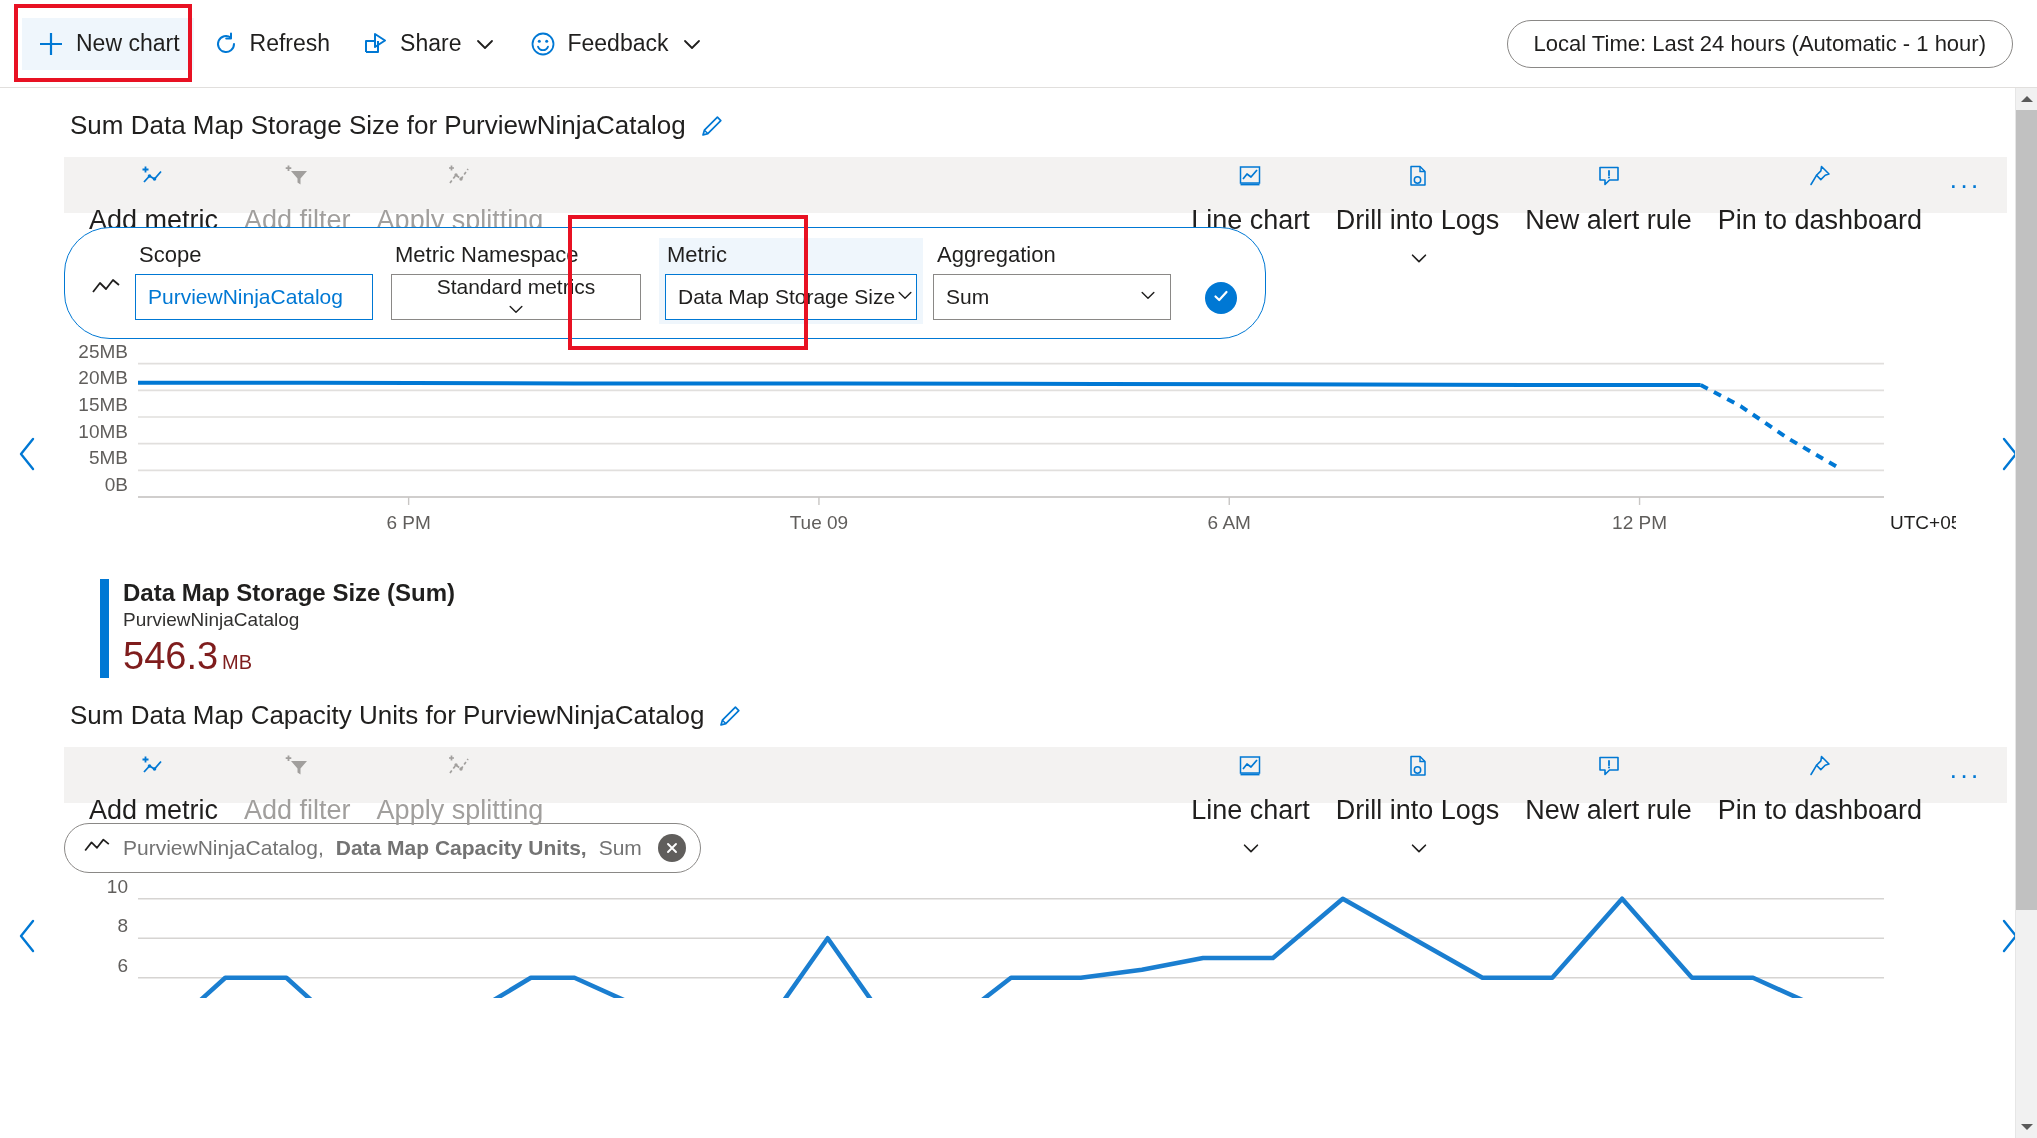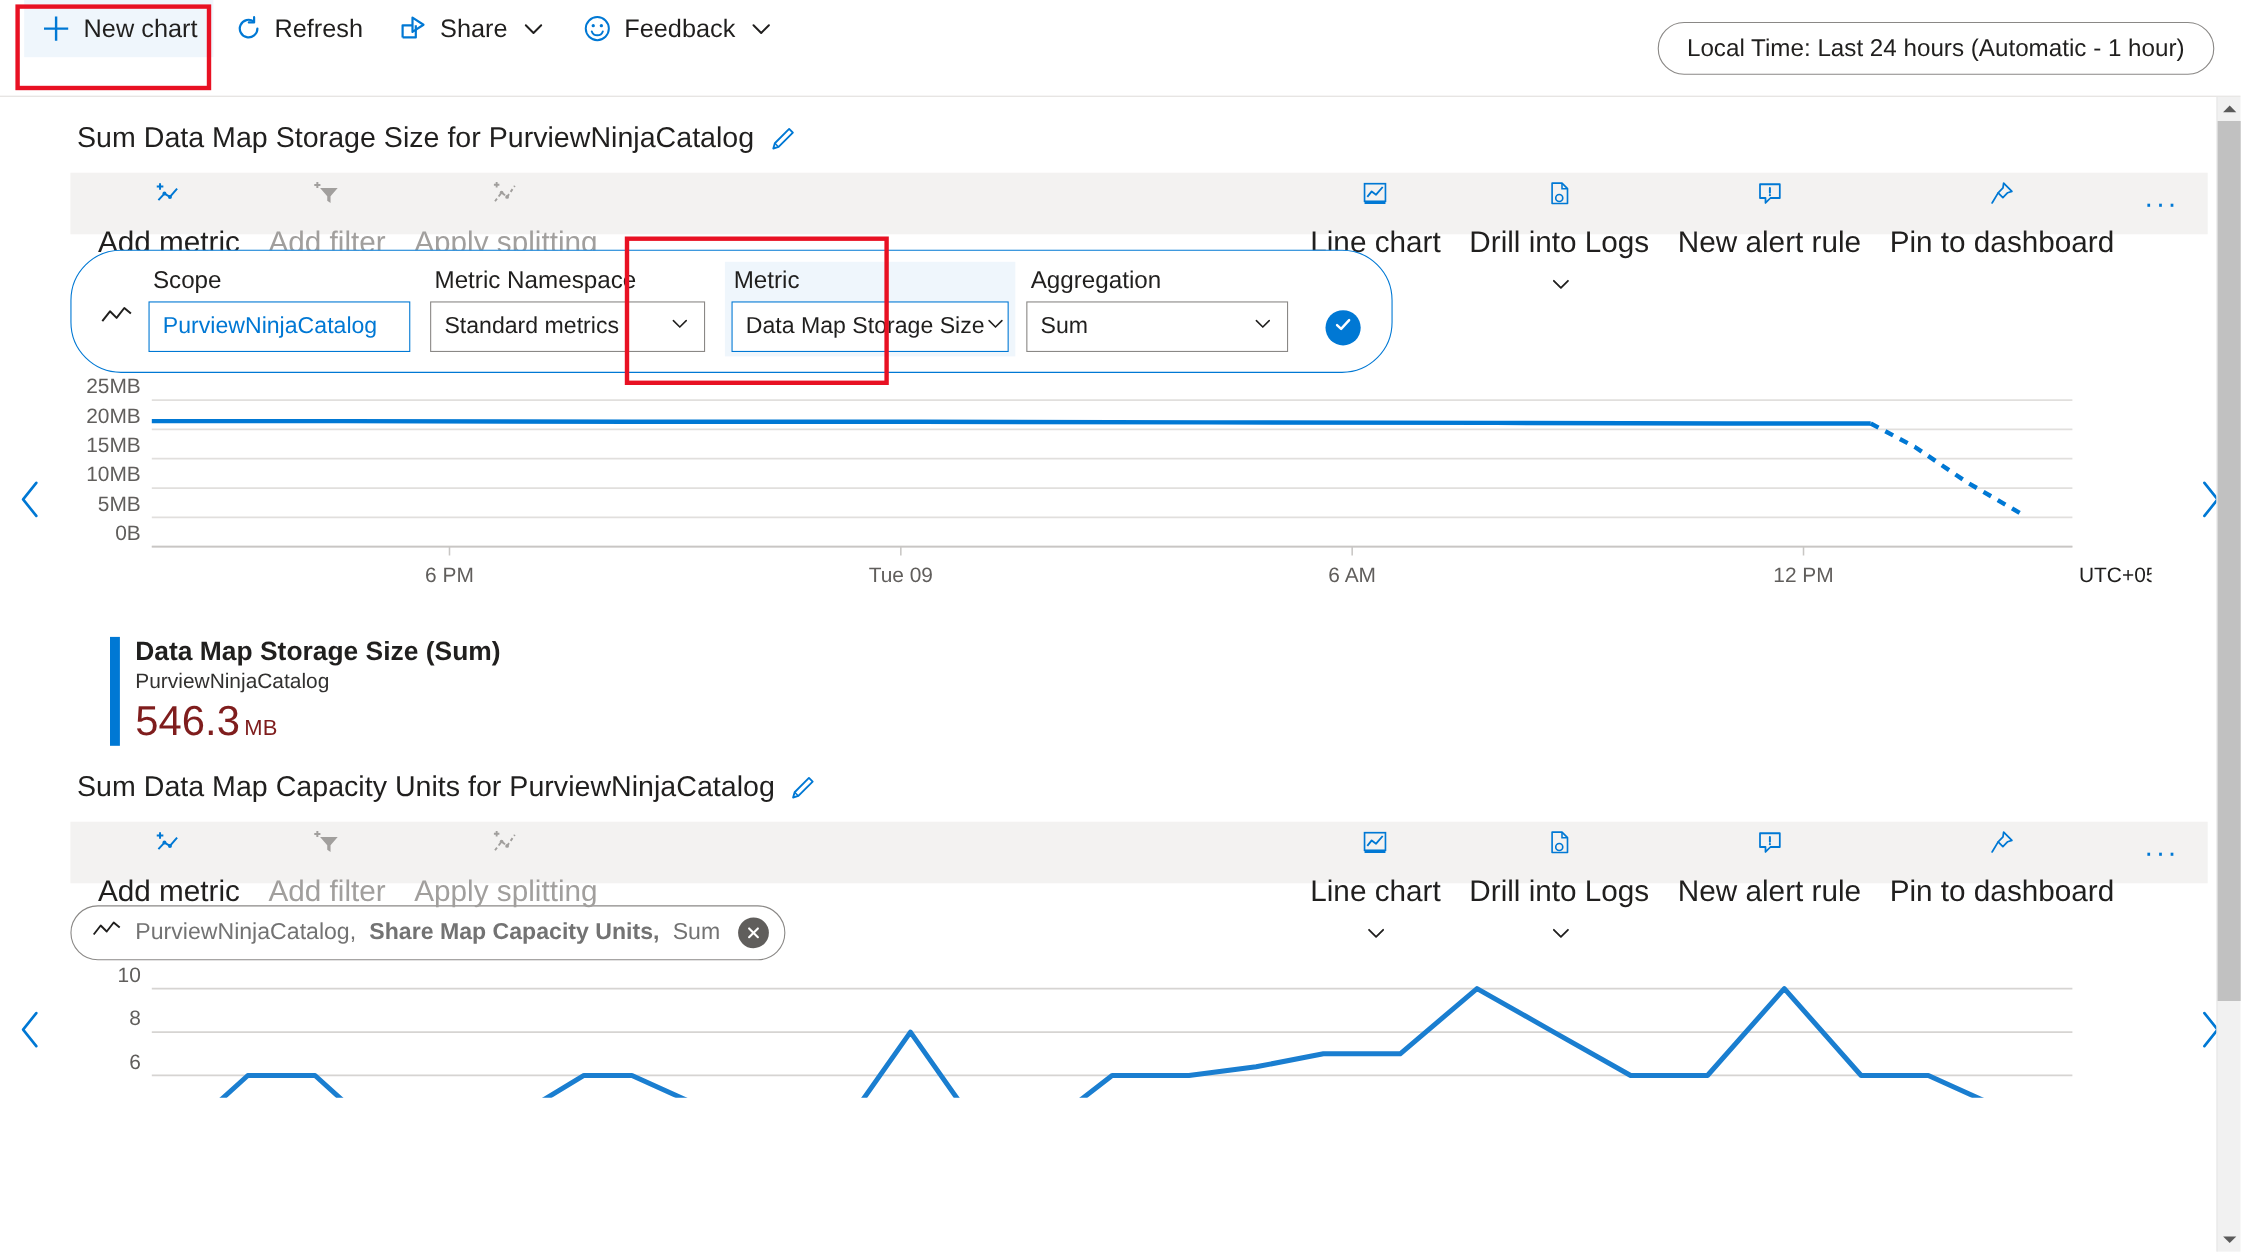--- a/index.html
+++ b/index.html
@@ -17,21 +17,21 @@
     width: 2037px; height: 1138px;
     background: #ffffff;
   }
 
   
   .cmdbar {
     position: relative;
     height: 88px;
     border-bottom: 1px solid #e1dfdd;
     display: flex;
-    align-items: flex-start;
+    align-items: center;
     padding: 0 22px;
     background: #ffffff;
   }
   .cmd-group { display: flex; align-items: center; gap: 4px; }
   .cmd-btn {
     display: flex; align-items: center; gap: 10px;
     height: 52px;
     padding: 0 14px;
     font-size: 23px;
     color: #201f1e;
@@ -134,21 +134,21 @@
     white-space: nowrap;
     cursor: pointer;
     font-family: "Liberation Sans", sans-serif;
   }
   .pk-input.scope {
     border-color: #0078d4;
     color: #0078d4;
     width: 238px;
   }
   .pk-input.sel { justify-content: space-between; }
-  .pk-input.ns { width: 250px; }
+  .pk-input.ns { width: 250px; flex-direction: column; }
   .pk-input.metric { width: 252px; border-color: #0078d4; }
   .pk-input.agg { width: 238px; }
   .pk-col-metric { background: #eff6fc; padding: 0 6px 4px 6px; margin: 0 10px 0 0; }
   .pk-col-metric .pk-label { margin-left: 2px; }
   .check-circle {
     width: 32px; height: 32px; border-radius: 50%;
     background: #0078d4; color: #fff;
     display: flex; align-items: center; justify-content: center;
     margin: 44px 0 0 16px; font-size: 19px; cursor: pointer; flex: none;
   }
@@ -613,21 +613,21 @@
       </div>
     </div>
 
     <div class="chip">
       <span>
         <svg width="28" height="20" viewBox="0 0 30 22">
           <path d="M2 16 L9 7 L15 13 L22 4 L28 9" stroke="#201f1e" stroke-width="1.9" fill="none" stroke-linejoin="round"></path>
         </svg>
       </span>
       <span>PurviewNinjaCatalog,</span>
-      <b>Share Map Capacity Units,</b>
+      <b>Data Map Capacity Units,</b>
       <span>Sum</span>
       <span class="chip-close">
         <svg width="16" height="16" viewBox="0 0 16 16">
             <path d="M4 4 L12 12 M12 4 L4 12" stroke="#fff" stroke-width="1.9" stroke-linecap="round"></path>
           </svg>
       </span>
     </div>
 
     <div class="plot-row">
       <div class="nav-chev">

